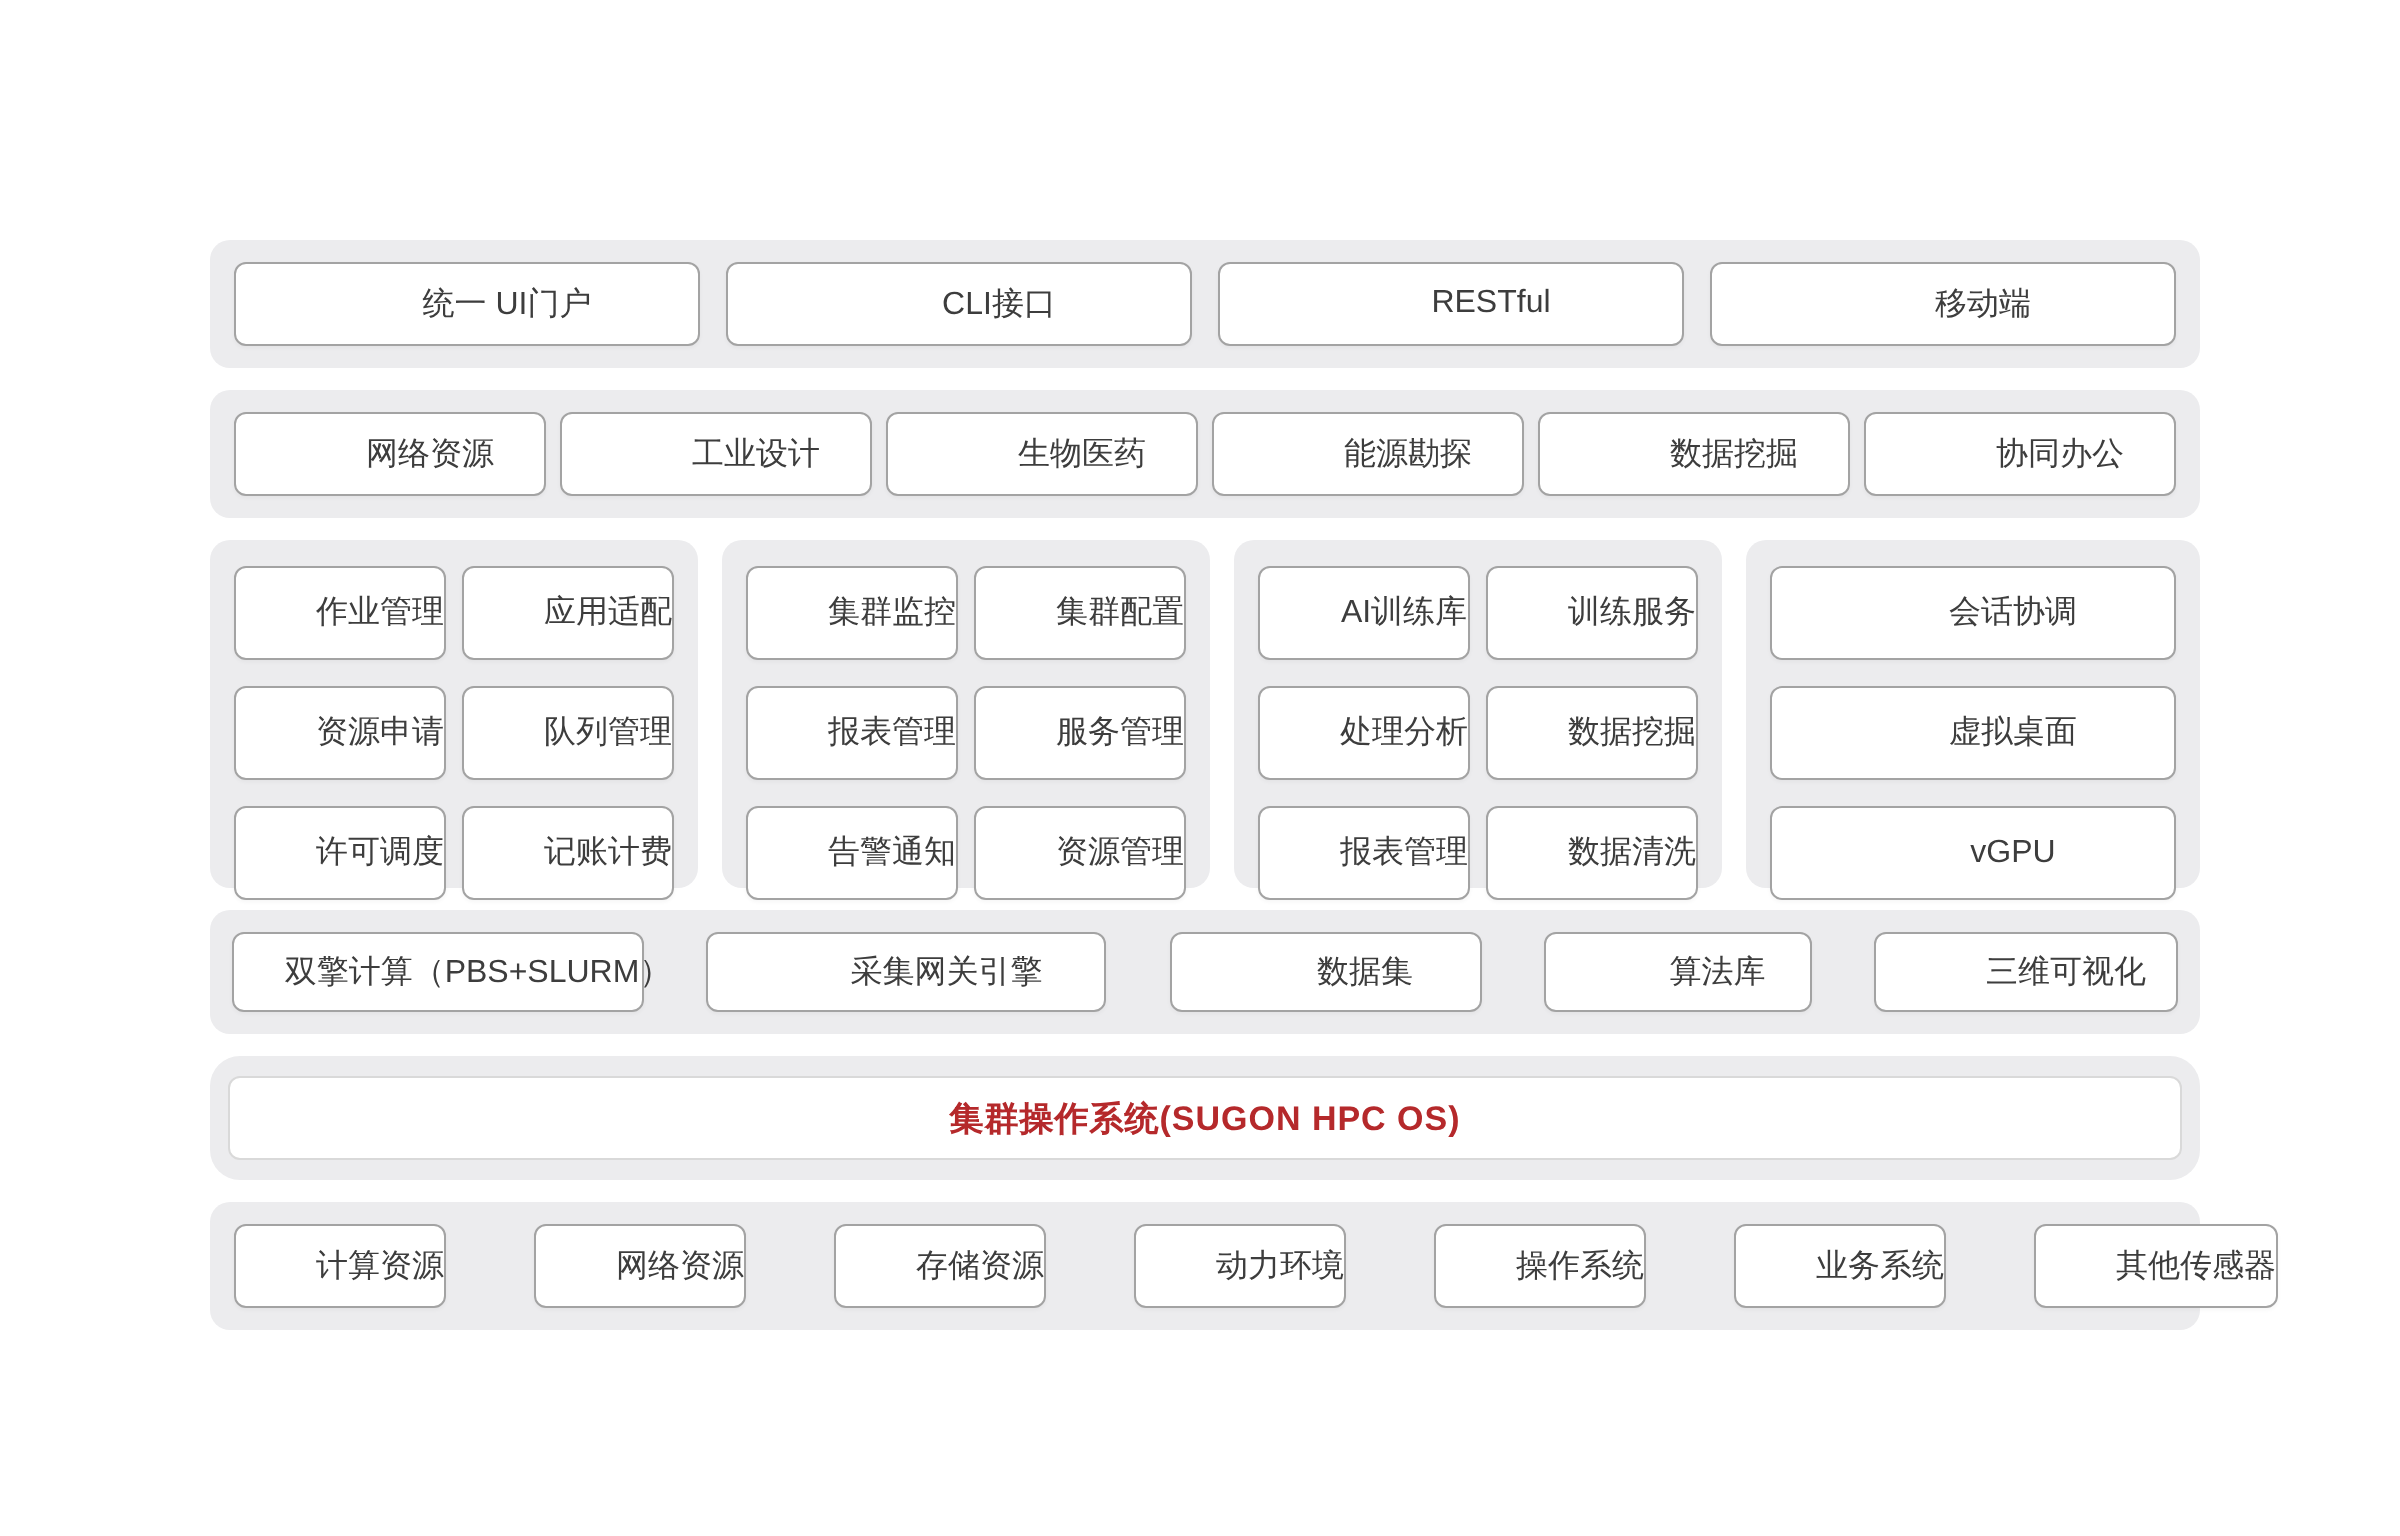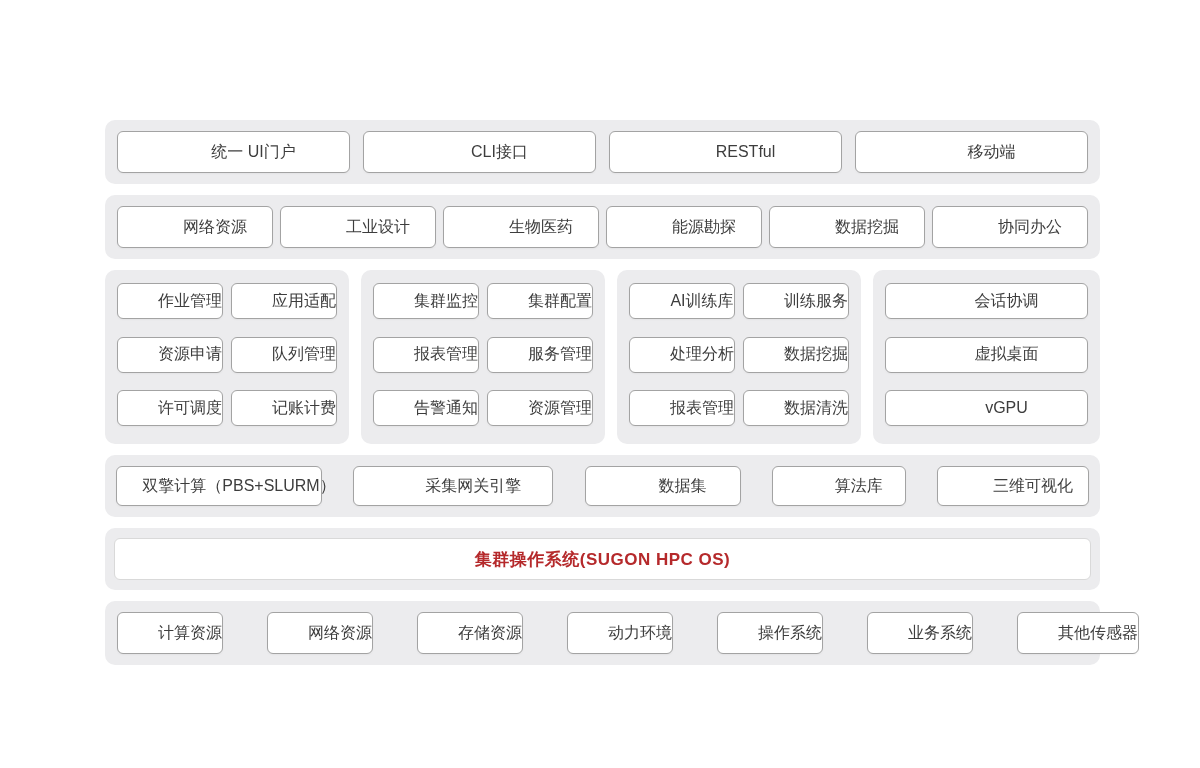--- a/index.html
+++ b/index.html
@@ -59,40 +59,41 @@
   .group {
     flex: 1;
     background: #ececee;
     border-radius: 10px;
     padding: 13px 12px;
     display: grid;
     grid-template-columns: 1fr 1fr;
     gap: 13px 8px;
     box-sizing: border-box;
   }
-  .group .box { height: 36px; flex: none; }
+  .group .box { height: 47px; flex: none; }
   .group.group-single { grid-template-columns: 1fr; }
   .band-engines {
     height: 62px;
     display: flex;
     align-items: center;
     justify-content: space-between;
     padding: 0 11px;
   }
   .band-engines .box { flex: none; height: 40px; }
   .e1 { width: 206px; }
   .e2 { width: 200px; }
   .e3 { width: 156px; }
   .e4 { width: 134px; }
   .e5 { width: 152px; }
   .band-os {
     height: 62px;
     display: flex;
     align-items: center;
     padding: 0 9px;
+    border-radius: 15px;
   }
   .os-box {
     flex: 1;
     height: 40px;
     background: #ffffff;
     border: 1px solid #d9d9d9;
     border-radius: 6px;
     display: flex;
     align-items: center;
     justify-content: center;

